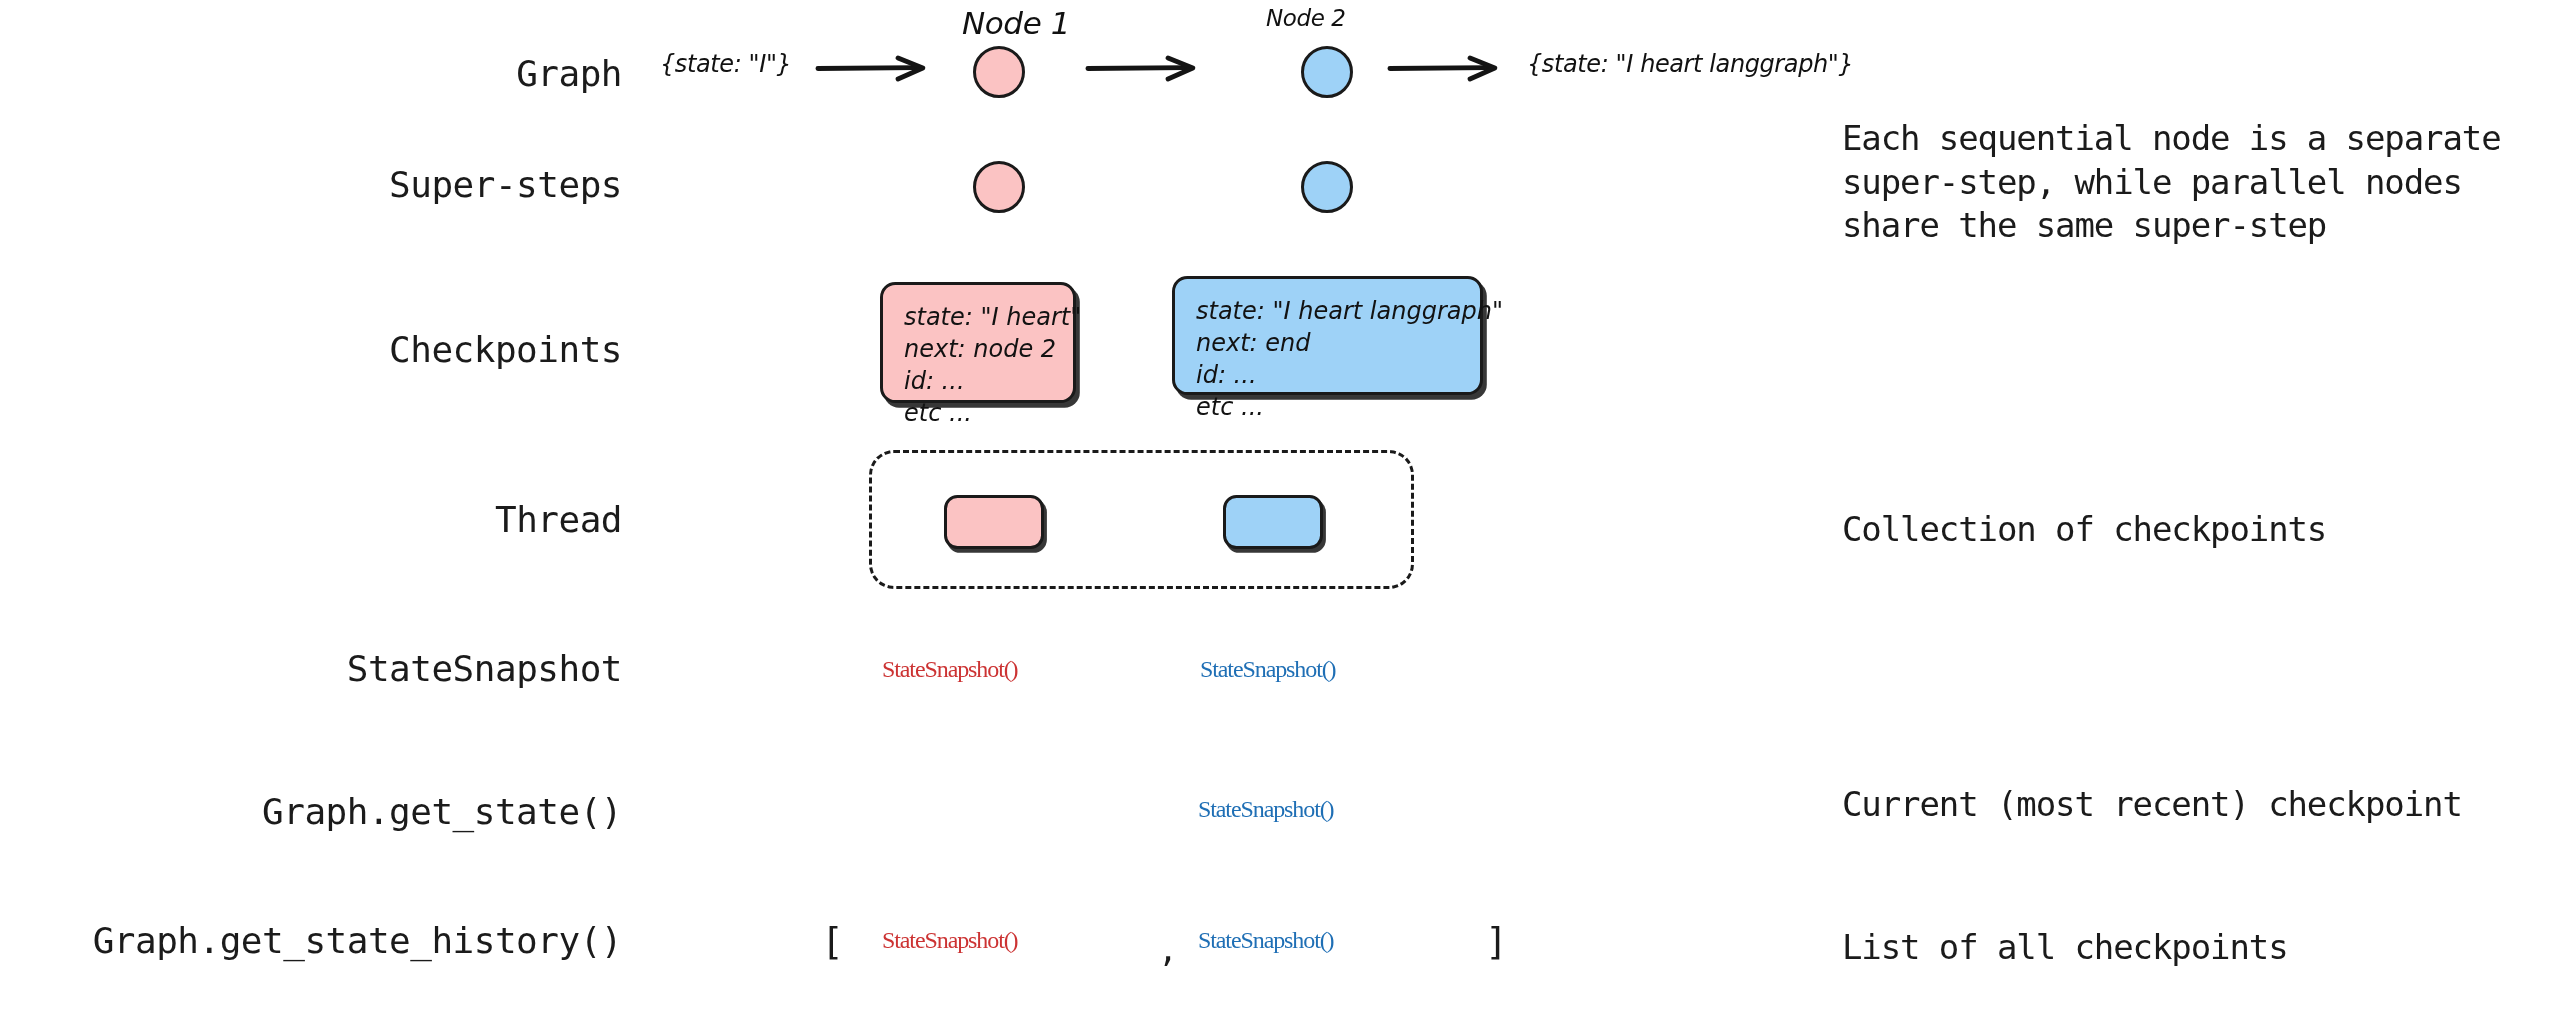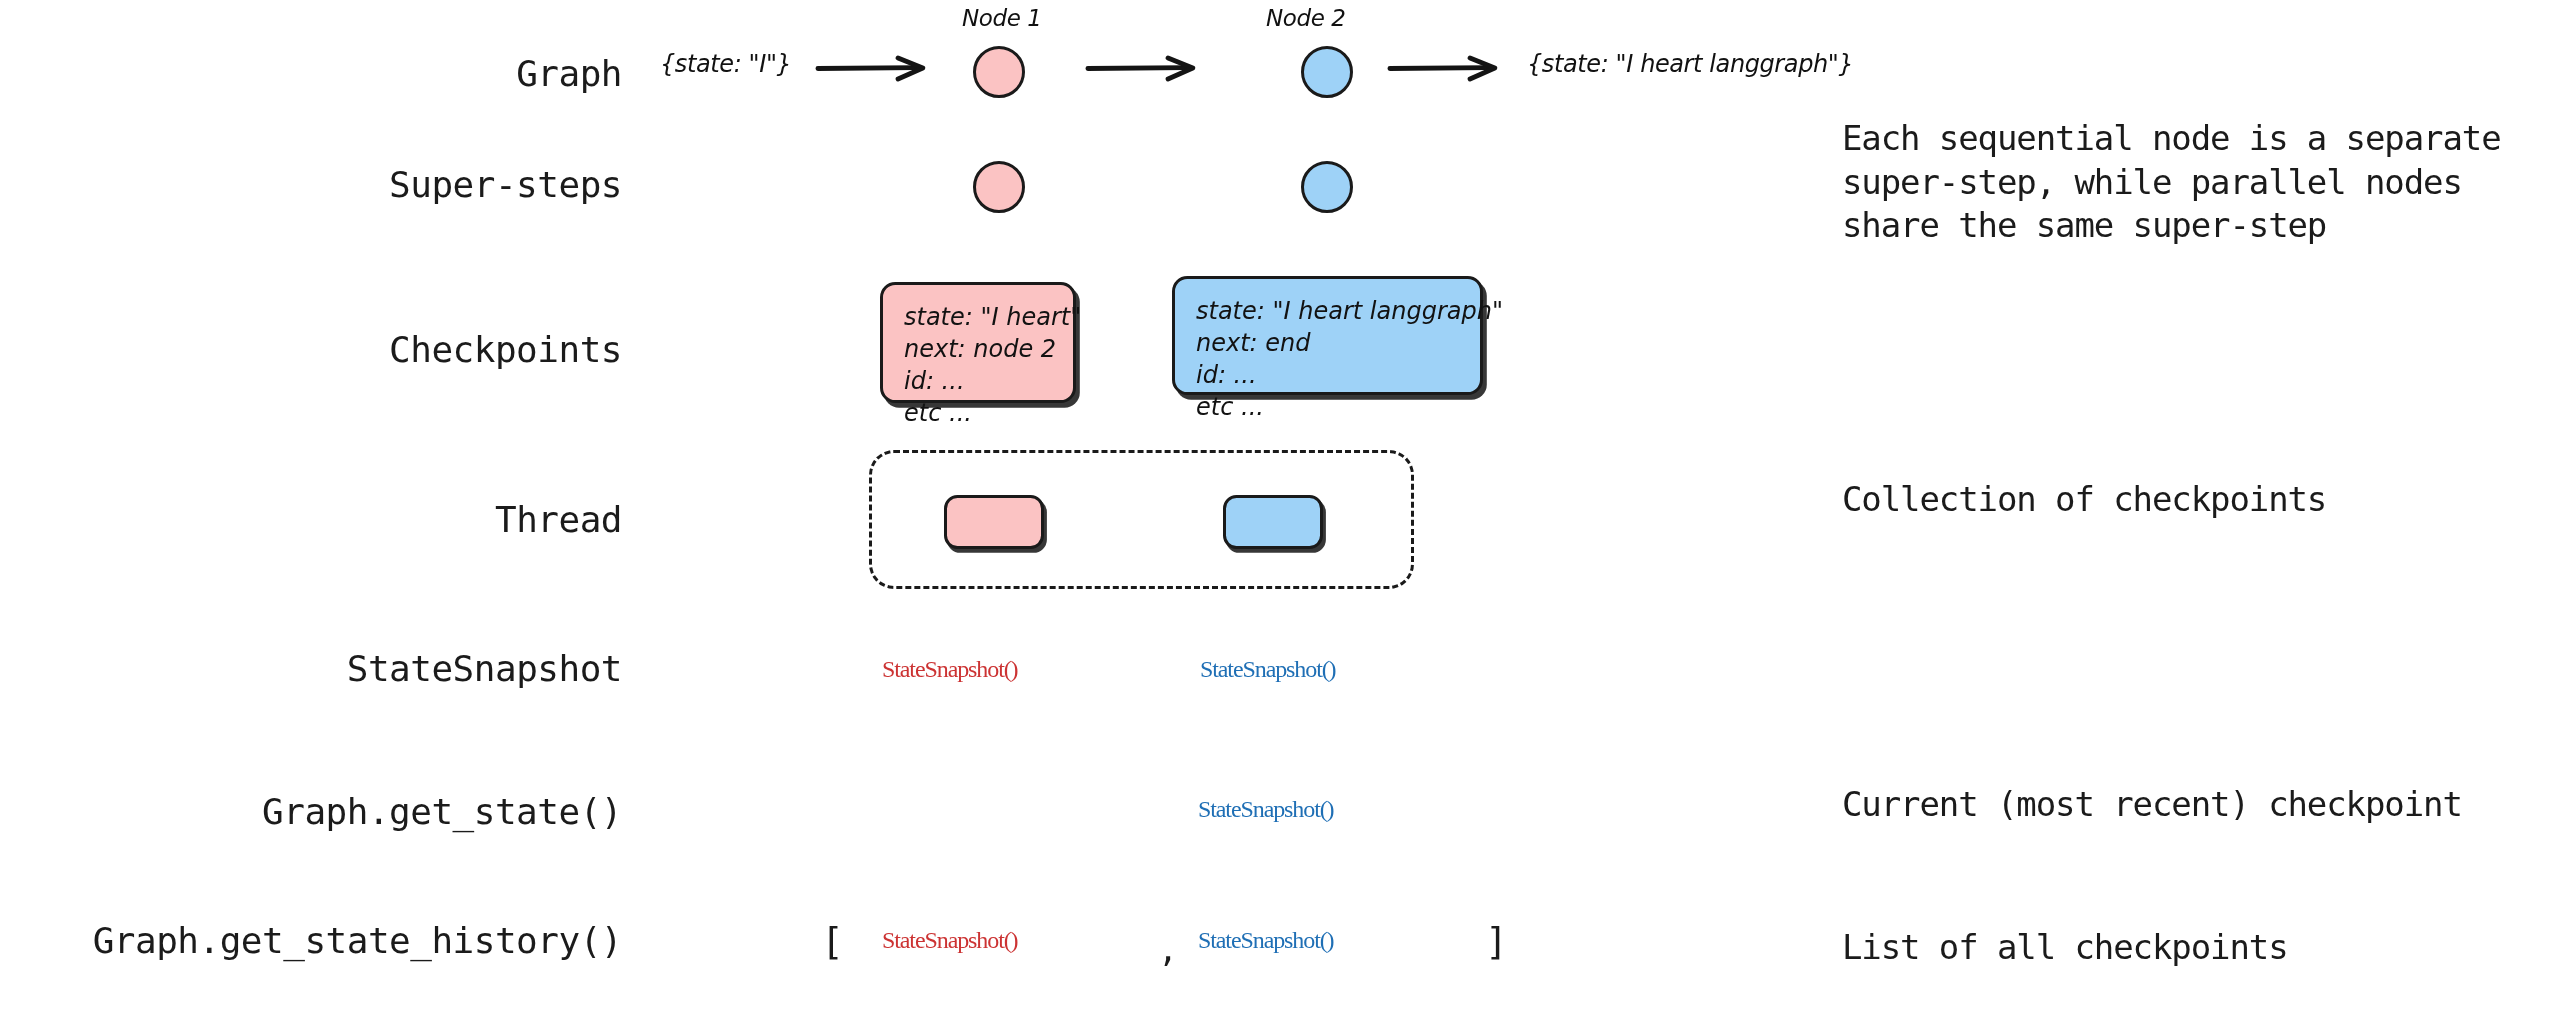--- a/index.html
+++ b/index.html
@@ -155,21 +155,21 @@
   <div class="row-label" style="top:794px;">Graph.get_state()</div>
   <div class="row-label" style="top:923px;">Graph.get_state_history()</div>
 
   <div class="hand abs" style="left:660px; top:50px; font-size:24px;">{state: "I"}</div>
 
   <svg class="arrow-svg" style="left:816px; top:56px;" width="124" height="25" viewBox="0 0 130 26">
     <path d="M2 13 L104 12" stroke="#141414" stroke-width="5" stroke-linecap="round" fill="none"></path>
     <path d="M86 2 L112 12.5 L86 24" stroke="#141414" stroke-width="5" stroke-linecap="round" stroke-linejoin="round" fill="none"></path>
   </svg>
 
-  <div class="hand abs" style="left:962px; top:4.8px; font-size:23px;">Node 1</div>
+  <div class="hand abs" style="left:962px; top:4.8px; font-size:31px;">Node 1</div>
   <div class="node-circle node-pink" style="left:973px; top:46px;"></div>
 
   <svg class="arrow-svg" style="left:1086px; top:56px;" width="124" height="25" viewBox="0 0 130 26">
     <path d="M2 13 L104 12" stroke="#141414" stroke-width="5" stroke-linecap="round" fill="none"></path>
     <path d="M86 2 L112 12.5 L86 24" stroke="#141414" stroke-width="5" stroke-linecap="round" stroke-linejoin="round" fill="none"></path>
   </svg>
 
   <div class="hand abs" style="left:1266px; top:4.8px; font-size:23px;">Node 2</div>
   <div class="node-circle node-blue" style="left:1301px; top:46px;"></div>
 
@@ -201,21 +201,21 @@
     <div class="ckpt-line">id: ...</div>
     <div class="ckpt-line">etc ...</div>
   </div>
 
 
   <div class="thread-box" style="left:869px; top:450px; width:545px; height:139px;">
   </div>
   <div class="thread-chip chip-pink" style="left:944px; top:495px;"></div>
   <div class="thread-chip chip-blue" style="left:1223px; top:495px;"></div>
 
-  <div class="desc" style="top:478px;">Collection of checkpoints</div>
+  <div class="desc" style="top:508px;">Collection of checkpoints</div>
 
   <div class="snap snap-red" style="left:882px; top:657px;">StateSnapshot()</div>
   <div class="snap snap-blue" style="left:1200px; top:657px;">StateSnapshot()</div>
 
 
   <div class="snap snap-blue" style="left:1198px; top:797px;">StateSnapshot()</div>
 
   <div class="desc" style="top:783px;">Current (most recent) checkpoint</div>
 
   <div class="bracket" style="left:821px; top:922px;">[</div>

